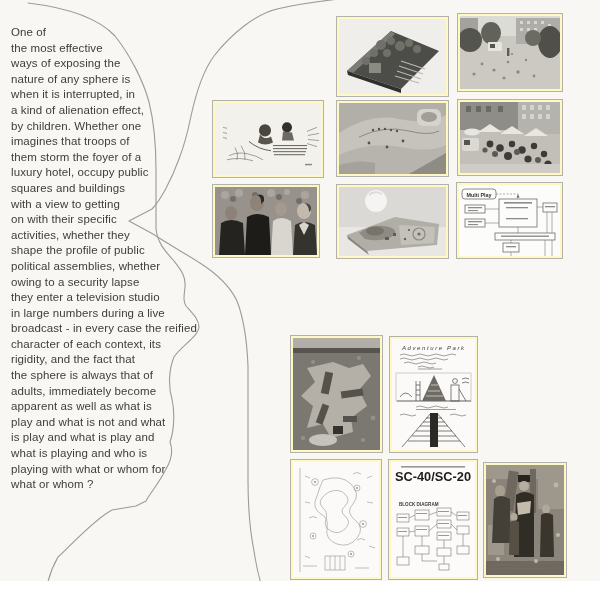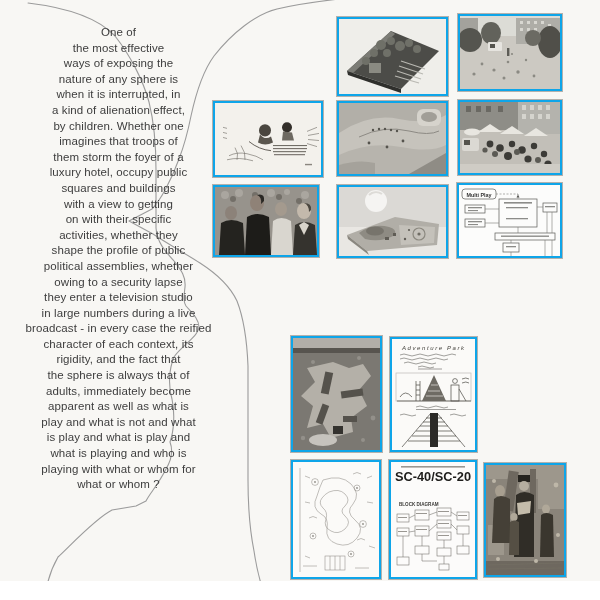--- a/index.html
+++ b/index.html
@@ -1,29 +1,28 @@
 <!DOCTYPE html>
 <html><head>
 <meta charset="utf-8">
 <style>
   html,body{margin:0;padding:0;}
   .canvas{
     position:relative;width:600px;height:581px;
     background:#f8f7f4;overflow:hidden;
     font-family:"Liberation Sans",sans-serif;
-    text-align:center;
   }
   .text-block{
     position:absolute;left:11px;top:25px;width:215px;
     font-size:11.5px;line-height:15.6px;color:#3d3d3d;
     white-space:pre-line;letter-spacing:.1px;
   }
   .outline-svg{position:absolute;left:0;top:0;}
   .photo{
-    position:absolute;background:#0ea5e9;
+    position:absolute;background:#fef9c3;
     border:1px solid #b3b1ad;padding:2px;box-sizing:border-box;
   }
   .photo svg{display:block;width:100%;height:100%;}
   
   .p-r1c2{left:336px;top:16px;width:113px;height:81px;}
   .p-r1c3{left:457px;top:13px;width:106px;height:79px;}
   .p-r2c1{left:212px;top:100px;width:112px;height:78px;}
   .p-r2c2{left:336px;top:100px;width:113px;height:77px;}
   .p-r2c3{left:457px;top:99px;width:106px;height:77px;}
   .p-r3c1{left:212px;top:184px;width:108px;height:74px;}

